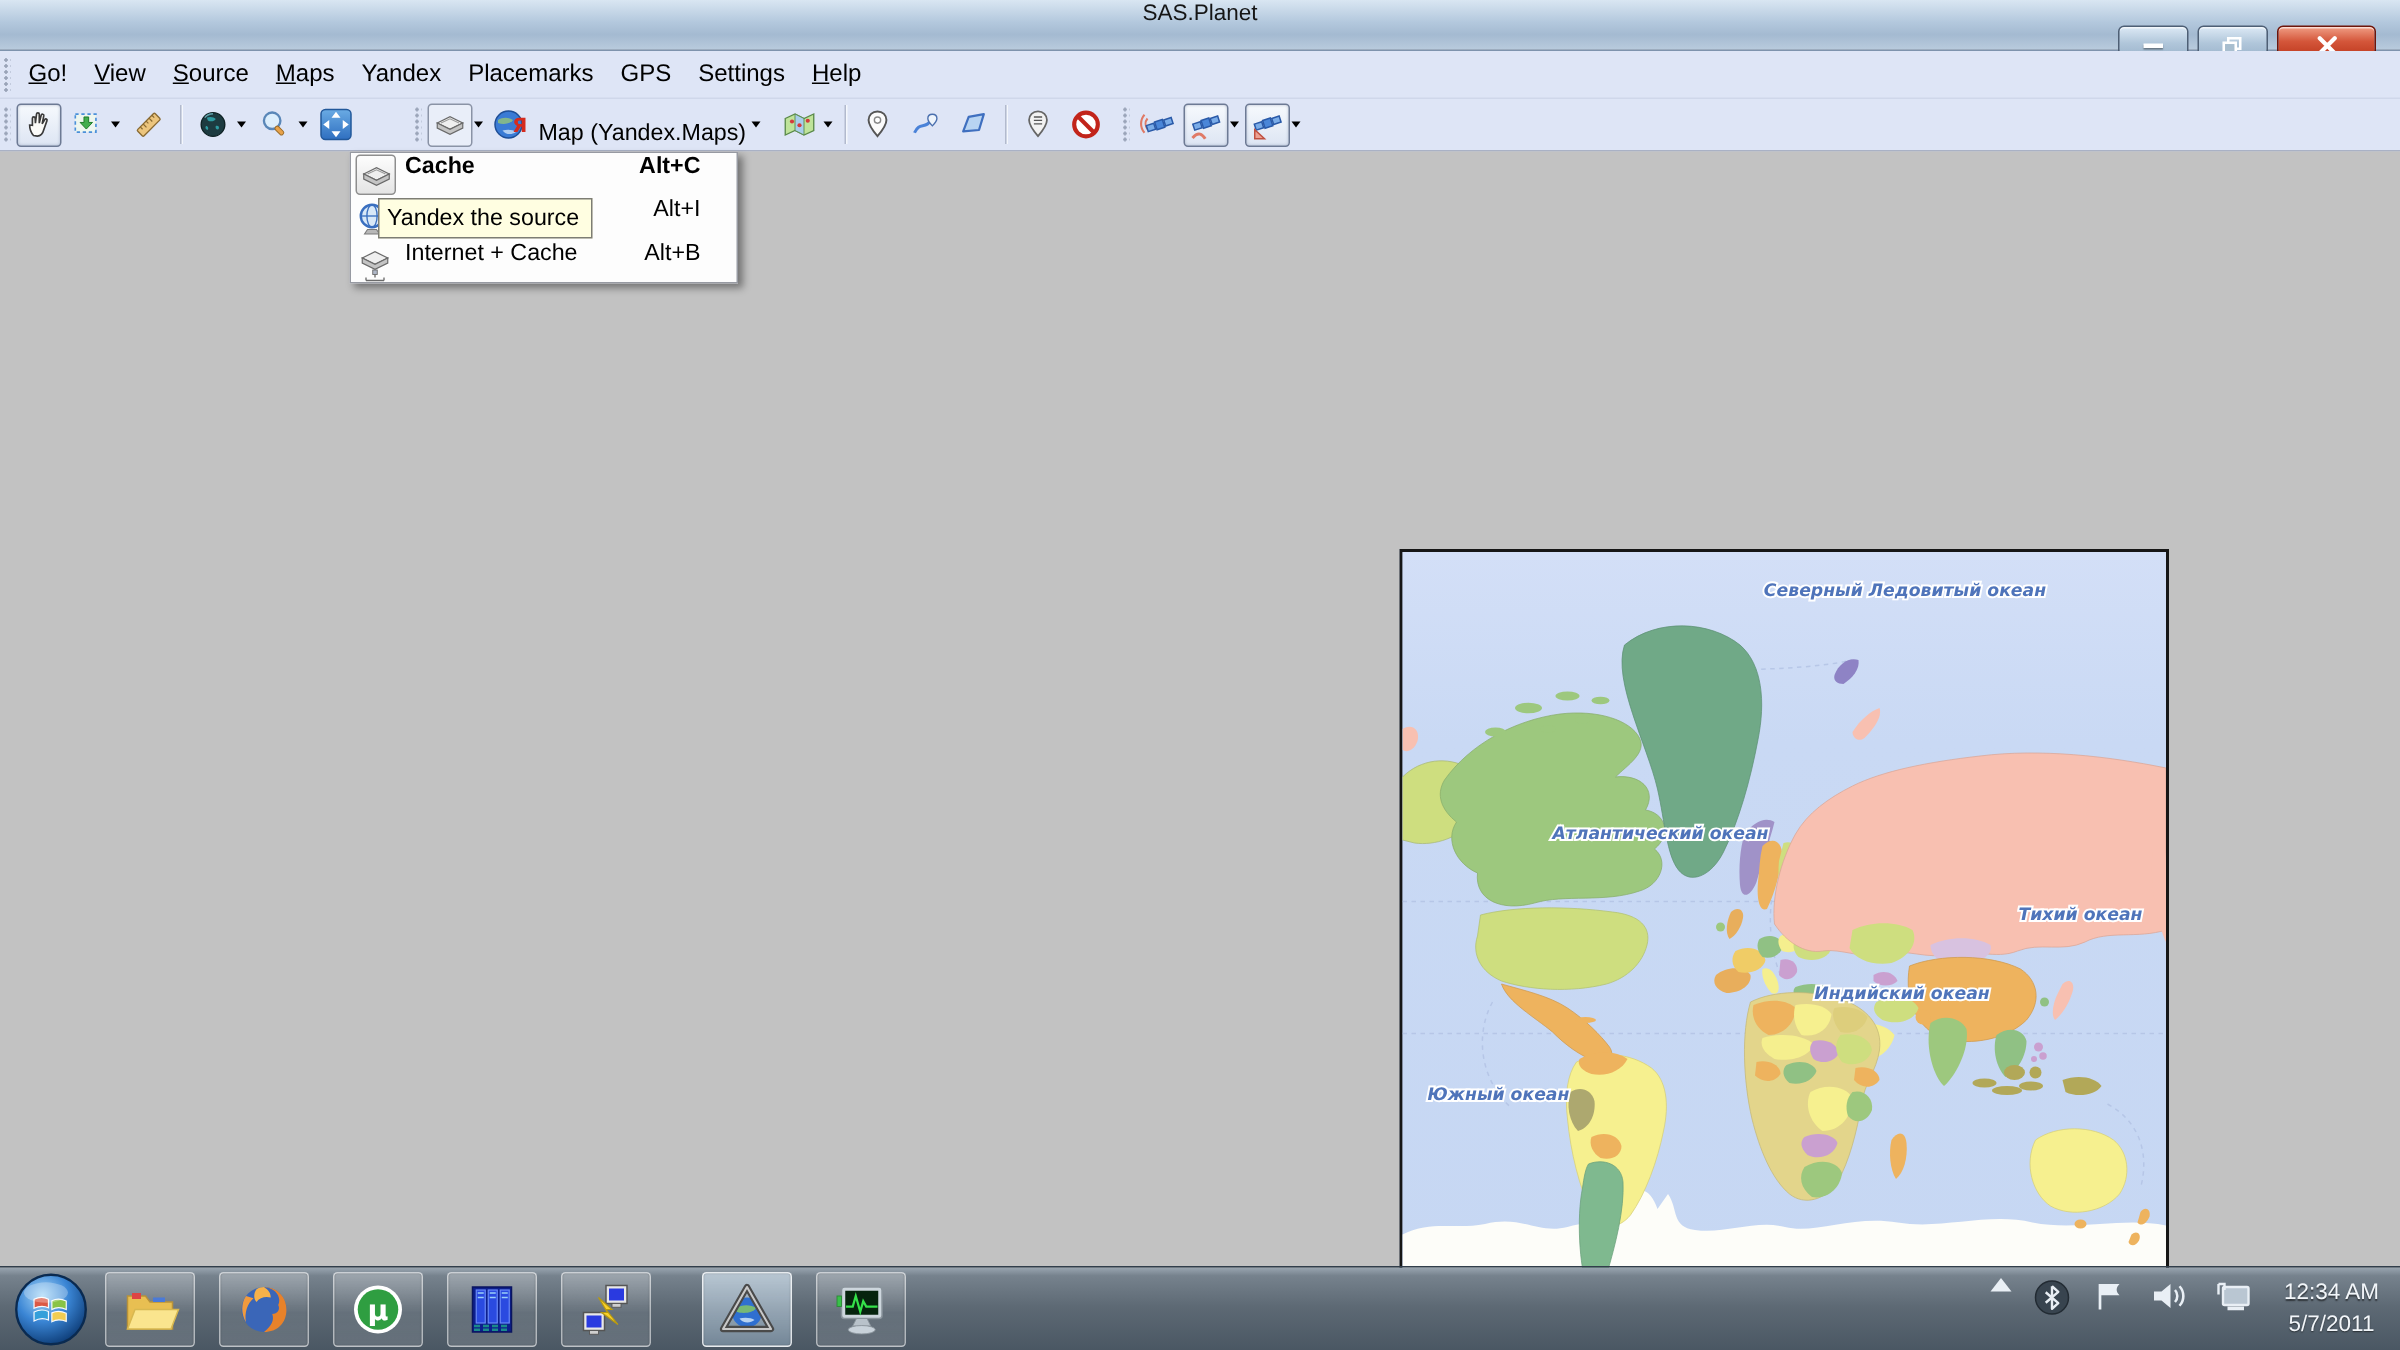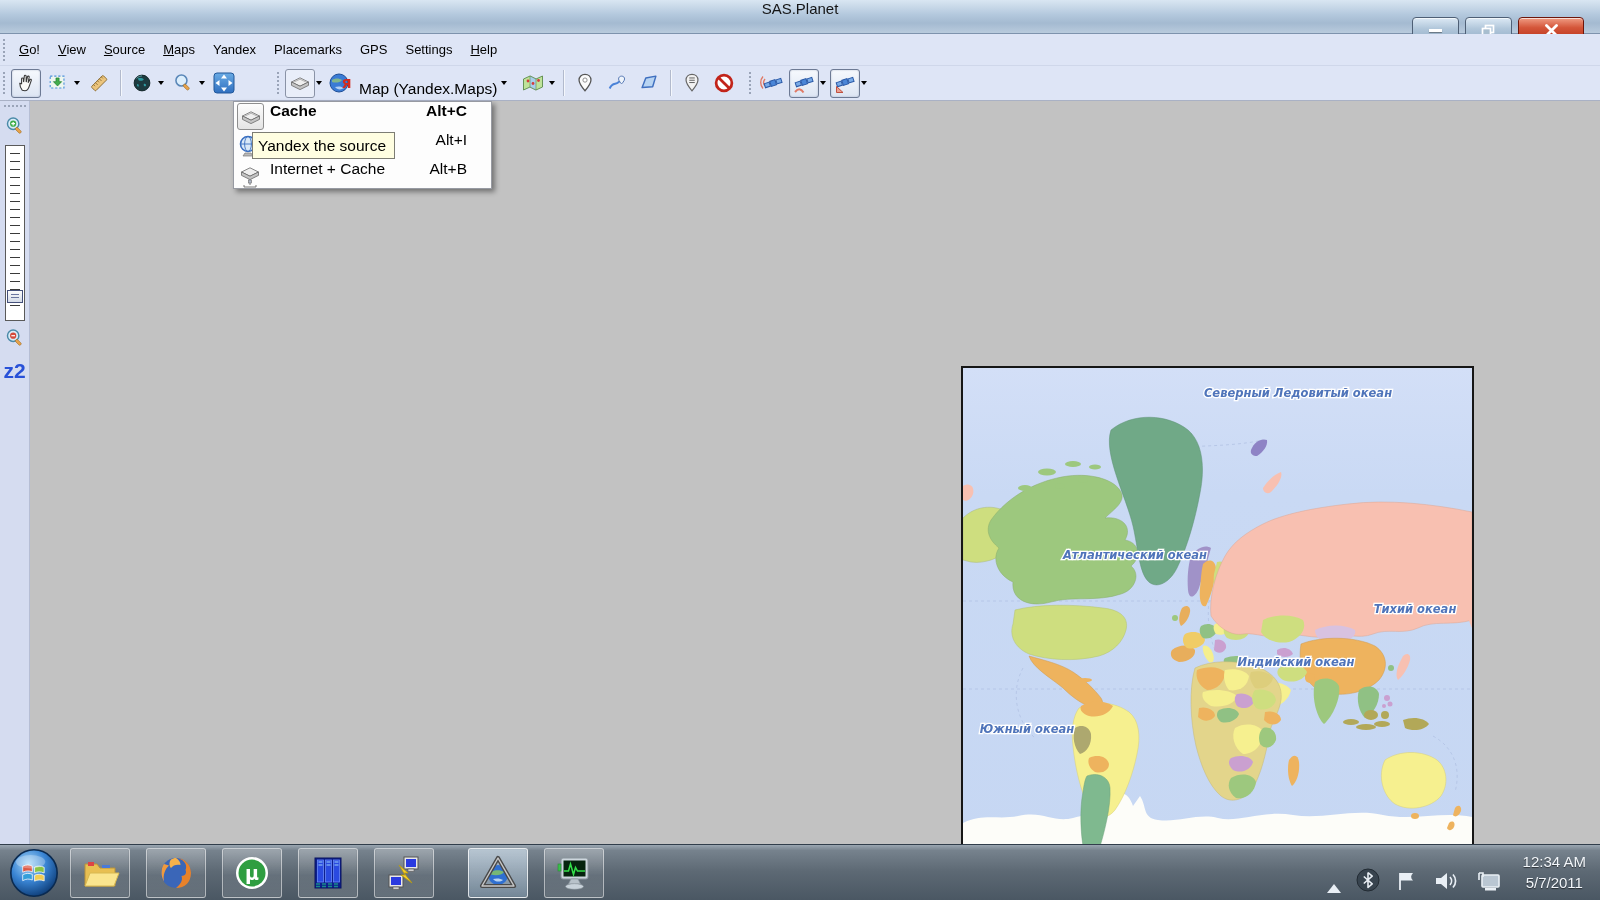--- a/index.html
+++ b/index.html
@@ -21,21 +21,21 @@
   .btn-close { width:66px; background:linear-gradient(#f09d84,#d4563a 40%,#b52d12); border-color:#6e150a; }
   .min-glyph { display:block; width:13px; height:3px; background:#fff; box-shadow:0 1px 1px rgba(0,0,0,.4); }
 
   
   .menubar { position:absolute; top:34px; left:0; right:0; height:32px; background:#dee5f6;
     display:flex; align-items:center; border-bottom:1px solid #cfd7ea; }
   .grip-v { width:5px; height:24px; margin:0 3px 0 2px;
     background-image:radial-gradient(circle,#9aa4b8 1px,transparent 1.3px); background-size:4px 4px; }
   .grip-h { height:5px; width:24px; margin:3px auto 2px;
     background-image:radial-gradient(circle,#9aa4b8 1px,transparent 1.3px); background-size:4px 4px; }
-  .menu-item { font-size:13px; color:#000; padding:4px 9px; cursor:default; }
+  .menu-item { font-size:16px; color:#000; padding:4px 9px; cursor:default; }
   .mk { text-decoration:underline; }
 
   
   .toolbar { position:absolute; top:66px; left:0; right:0; height:35px; background:#dee5f6;
     display:flex; align-items:center; border-bottom:1px solid #a9b1c5; }
   .tbtn { width:30px; height:29px; border-radius:3px; border:1px solid transparent;
     display:flex; align-items:center; justify-content:center; margin:0 1px; }
   .tbtn.checked { border-color:#6d7a94; background:linear-gradient(#f6f9fd,#dde5f3); box-shadow:inset 0 0 2px rgba(60,80,120,.35); }
   .tbtn.pressed { border-color:#8a93a6; background:#e9eef9; }
   .ddarrow { width:0; height:0; border-left:3.5px solid transparent; border-right:3.5px solid transparent;
@@ -63,34 +63,34 @@
   .slider { position:relative; width:20px; height:176px; margin:8px auto 6px; background:#fff; border:1px solid #5a5a5a; }
   .slider-ticks { position:absolute; left:4px; right:4px; top:7px; bottom:7px;
     background:repeating-linear-gradient(180deg,#3a3a3a 0 1px,transparent 1px 8px); }
   .slider-handle { position:absolute; left:1px; right:1px; height:13px; bottom:17px;
     background:linear-gradient(#fcfcfc,#d4dbe8); border:1px solid #44507a; }
   .slider-handle::before { content:""; position:absolute; left:3px; right:3px; top:3px; height:1px; background:#6a76a0; box-shadow:0 3px 0 #6a76a0; }
   .zoom-label { display:block; text-align:center; font-size:21px; font-weight:bold; color:#2851d8; margin-top:10px; }
 
   
   .map-panel { position:absolute; left:933px; top:265px; width:513px; height:511px;
-    border:2px solid #161616; background:#c9d9f4;margin-left:28px; }
+    border:2px solid #161616; background:#c9d9f4; }
   .map-panel svg { display:block; }
 
   
   .taskbar { position:absolute; left:0; top:844px; width:1600px; height:56px;
     background:linear-gradient(180deg,#9aa6b1 0,#76828d 10%,#5d6974 48%,#4a5763 100%);
     border-top:1px solid #313e4b; display:flex; align-items:center; }
   .start-orb { width:52px; height:52px; margin:0 10px 0 8px; }
   .taskbtn { width:60px; height:50px; margin-right:16px; border-radius:3px;
     border:1px solid rgba(255,255,255,.5); background:linear-gradient(rgba(255,255,255,.28),rgba(255,255,255,.07) 55%, rgba(255,255,255,.14));
     box-shadow:inset 0 0 1px rgba(0,0,0,.4); display:flex; align-items:center; justify-content:center; }
   .taskbtn.gap { margin-left:18px; }
   .taskbtn.active { background:linear-gradient(rgba(226,242,255,.6),rgba(190,220,245,.35)); border-color:rgba(255,255,255,.75); }
-  .tray { margin-left:auto; display:flex; align-items:flex-end; gap:14px; padding-right:14px; }
+  .tray { margin-left:auto; display:flex; align-items:flex-start; gap:14px; padding-right:14px; }
   .chevron-up { width:0; height:0; border-left:7px solid transparent; border-right:7px solid transparent; border-bottom:9px solid #e9eff5; }
   .clock { text-align:center; color:#f2f6fa; font-size:15px; line-height:1.35; text-shadow:0 1px 1px rgba(0,0,0,.55); padding-left:6px; }
 </style>
 </head>
 <body>
 
 <div id="window">
 
   <div class="titlebar">
     <svg class="app-icon" viewBox="0 0 24 22">
@@ -281,40 +281,20 @@
           <rect x="3.4" y="9" width="5.2" height="4.2" fill="#7aace8" stroke="#2a5aa8"></rect>
           <rect x="15.6" y="9" width="5.2" height="4.2" fill="#7aace8" stroke="#2a5aa8"></rect>
         </g>
         <path d="M3.5 21.5 L10 21.5 L3.5 15.5 Z" fill="#eda192" stroke="#c05040"></path>
       </svg>
     </div>
     <div class="ddarrow"></div>
   </div>
 
   <div class="bodyarea">
-    <div class="side">
-      <div class="grip-h"></div>
-      <svg class="side-icon" width="22" height="22" viewBox="0 0 24 24">
-        <circle cx="10" cy="9.5" r="6.2" fill="#d8ecf8" stroke="#4a8aa8" stroke-width="1.6"></circle>
-        <rect x="14" y="13" width="7.5" height="3" rx="1.3" transform="rotate(45 14 13)" fill="#e8a24a" stroke="#9a6a22" stroke-width=".6"></rect>
-        <circle cx="10" cy="9.5" r="3.4" fill="#3fae49"></circle>
-        <path d="M8 9.5 h4 M10 7.5 v4" stroke="#fff" stroke-width="1.3"></path>
-      </svg>
-      <div class="slider">
-        <div class="slider-ticks"></div>
-        <div class="slider-handle"></div>
-      </div>
-      <svg class="side-icon" width="22" height="22" viewBox="0 0 24 24">
-        <circle cx="10" cy="9.5" r="6.2" fill="#d8ecf8" stroke="#4a8aa8" stroke-width="1.6"></circle>
-        <rect x="14" y="13" width="7.5" height="3" rx="1.3" transform="rotate(45 14 13)" fill="#e8a24a" stroke="#9a6a22" stroke-width=".6"></rect>
-        <circle cx="10" cy="9.5" r="3.4" fill="#d44a3a"></circle>
-        <path d="M8 9.5 h4" stroke="#fff" stroke-width="1.3"></path>
-      </svg>
-      <span class="zoom-label">z2</span>
-    </div>
 
     <div class="map-panel">
       <svg width="509" height="507" viewBox="0 0 509 507">
         <defs>
           <linearGradient id="oceang" x1="0" y1="0" x2="0" y2="1">
             <stop offset="0" stop-color="#d3dff7"></stop>
               <stop offset=".25" stop-color="#c9d9f4"></stop>
               <stop offset="1" stop-color="#c6d7f3"></stop>
           </linearGradient>
         </defs>

